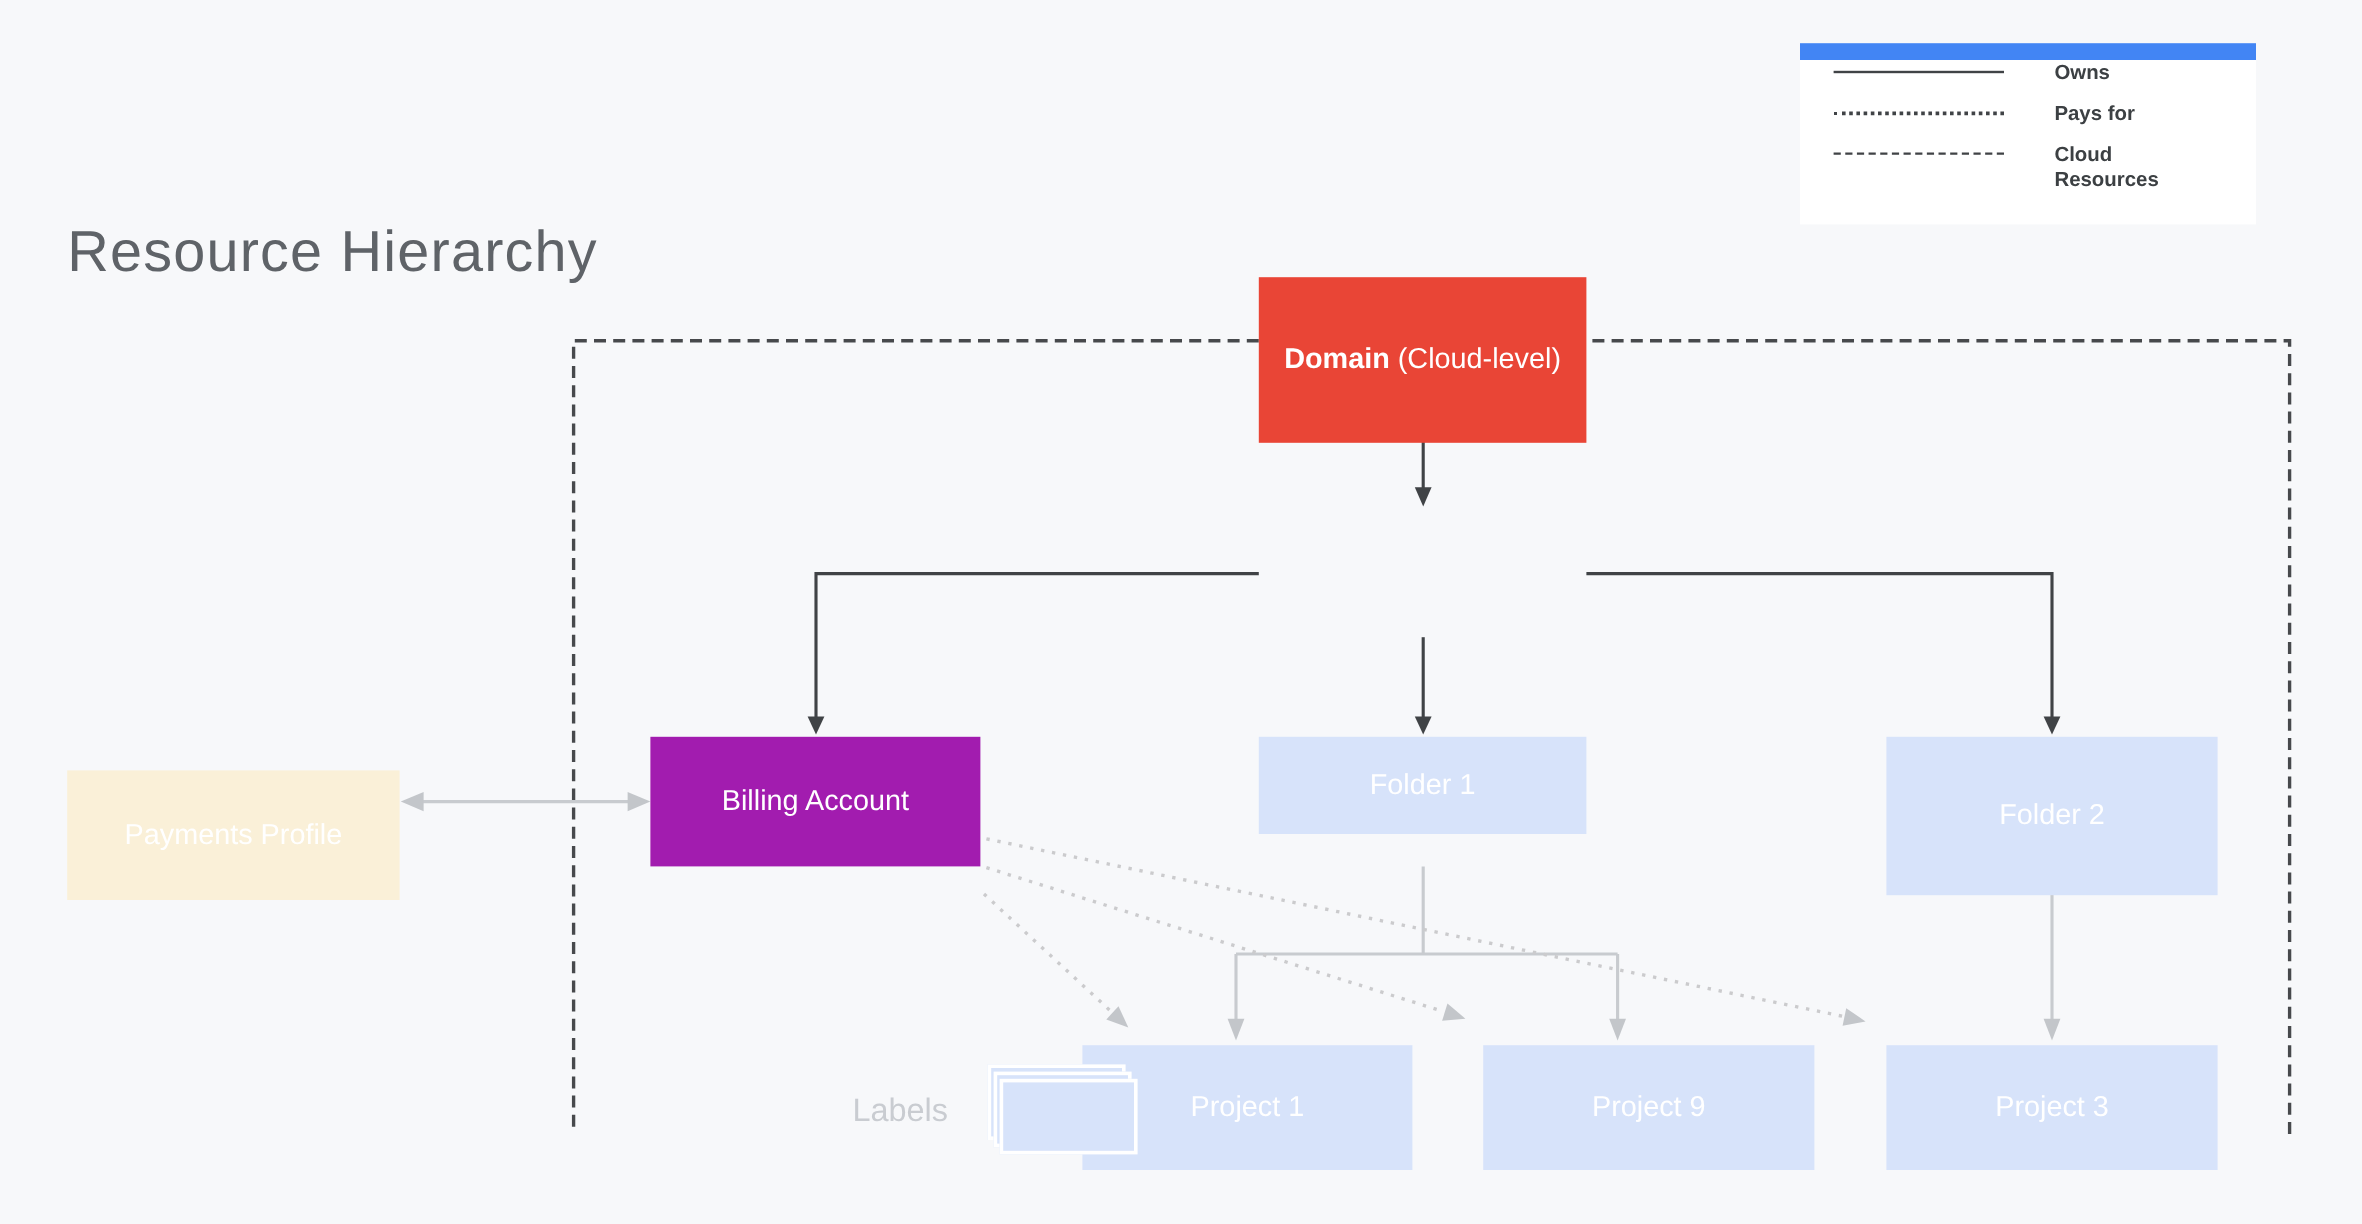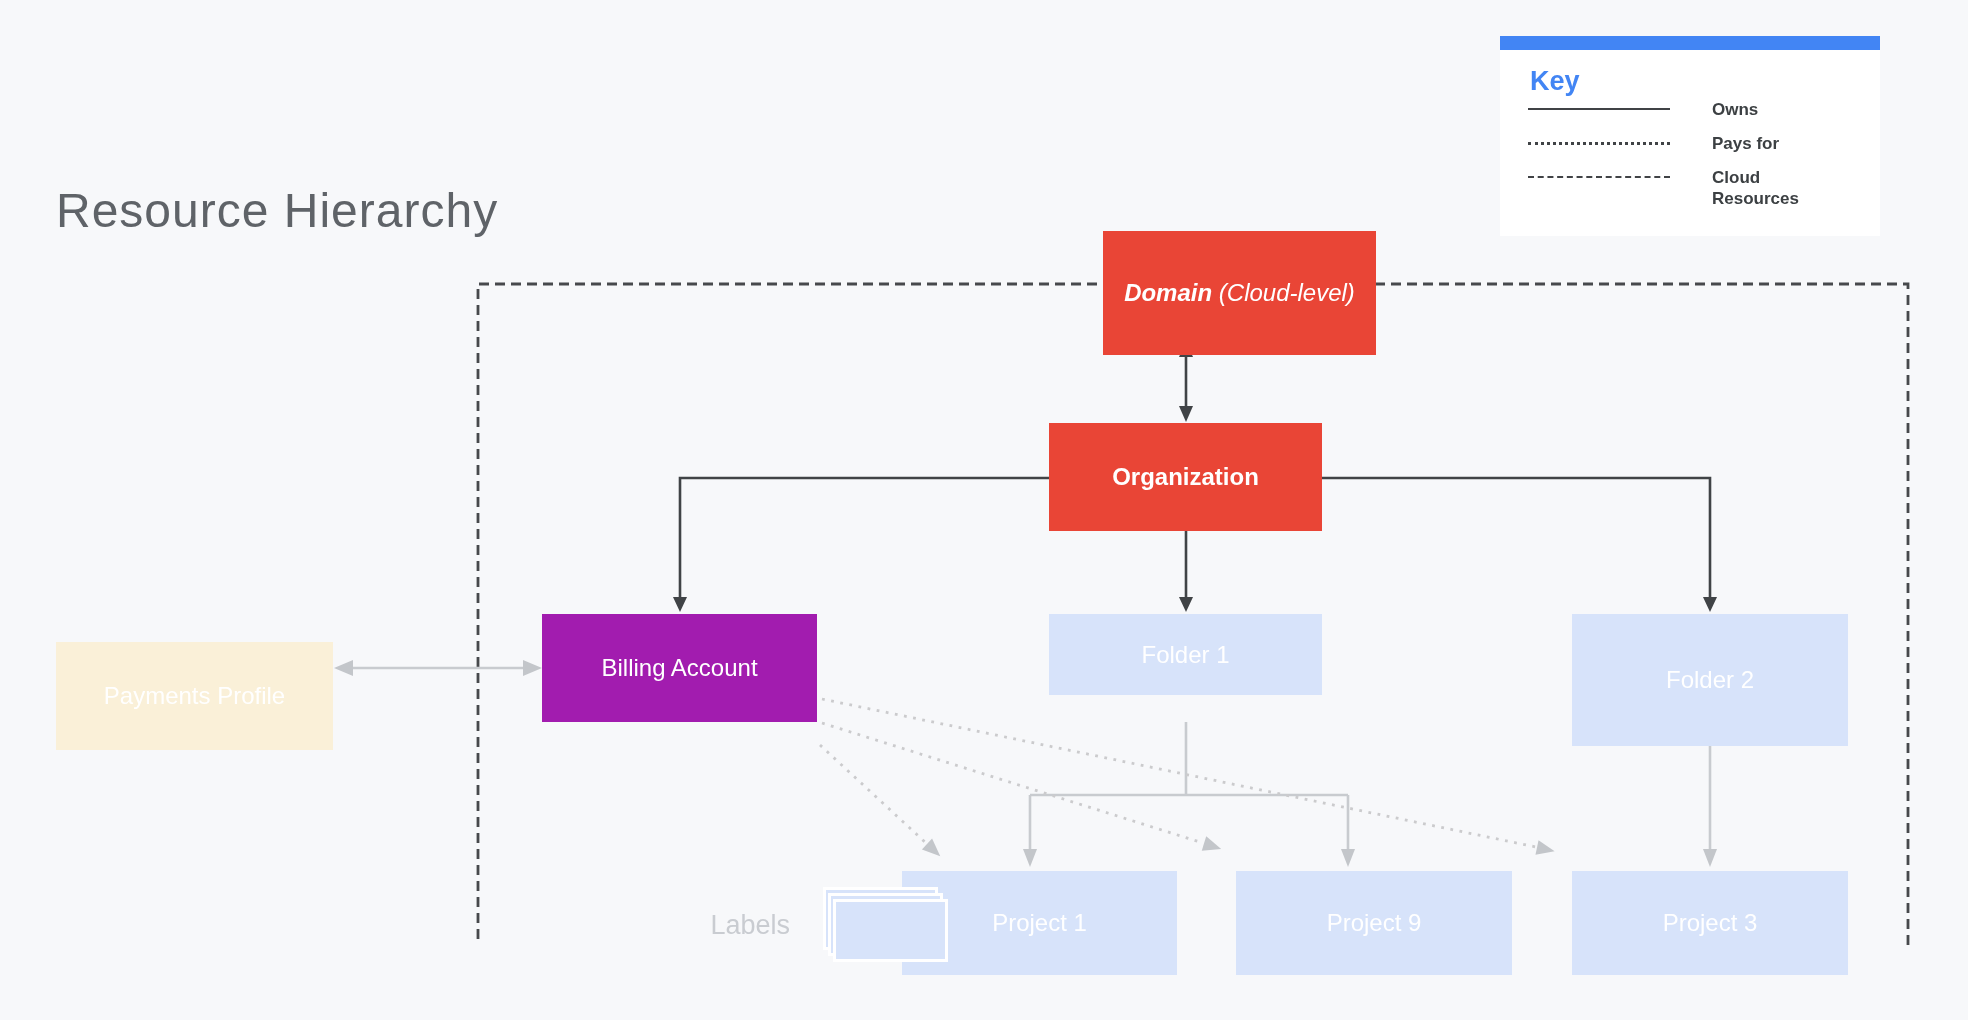--- a/index.html
+++ b/index.html
@@ -87,21 +87,21 @@
     z-index: 2;
     text-align: center;
   }
   .node .lbl { white-space: pre; }
   .node.red   { background: #e94536; }
   .node.blue  { background: #d7e3fa; }
   .node.green { background: #a21caf; }
   .node.cream { background: #faf0d8; margin-top: 28px; }
   .node.boldtext { font-weight: 700; }
 
-  #n-domain       { left: 1103px; top: 231px; width: 273px; height: 124px; font-style: italic; }
+  #n-domain       { left: 1049px; top: 231px; width: 273px; height: 138px; }
   #n-organization { left: 1049px; top: 423px; width: 273px; height: 108px; }
   #n-payments     { left:   56px; top: 614px; width: 277px; height: 108px; }
   #n-billing      { left:  542px; top: 614px; width: 275px; height: 108px; }
   #n-folder1      { left: 1049px; top: 614px; width: 273px; height: 81px; justify-content: center; }
   #n-folder2      { left: 1572px; top: 614px; width: 276px; height: 132px; }
   #n-project1     { left:  902px; top: 871px; width: 275px; height: 104px; }
   #n-project2     { left: 1236px; top: 871px; width: 276px; height: 104px; }
   #n-project3     { left: 1572px; top: 871px; width: 276px; height: 104px; }
 
   
@@ -183,41 +183,37 @@
     <g>
       <line class="dottedline" x1="820" y1="745" x2="926" y2="843"></line>
       <polygon class="grayfill" points="0,-7.5 0,7.5 18,0" transform="translate(927,844) rotate(42.5)"></polygon>
     </g>
   </svg>
 
   <div class="page-title">Resource Hierarchy</div>
 
   <div class="key-box">
     <div class="key-bar"></div>
-    <div class="key-title">Key</div>
     <div class="key-row">
       <span class="key-line ls-solid"></span>
       <span class="key-label">Owns</span>
     </div>
     <div class="key-row">
       <span class="key-line ls-dotted"></span>
       <span class="key-label">Pays for</span>
     </div>
     <div class="key-row">
       <span class="key-line ls-dashed"></span>
       <span class="key-label">Cloud Resources</span>
     </div>
   </div>
 
   <div class="node red" id="n-domain">
     <span class="lbl"><b>Domain</b> <span>(Cloud-level)</span></span>
   </div>
-  <div class="node red boldtext" id="n-organization">
-    <span class="lbl">Organization</span>
-  </div>
   <div class="node cream" id="n-payments">
     <span class="lbl">Payments Profile</span>
   </div>
   <div class="node green" id="n-billing">
     <span class="lbl">Billing Account</span>
   </div>
   <div class="node blue" id="n-folder1">
     <span class="lbl">Folder 1</span>
   </div>
   <div class="node blue" id="n-folder2">

